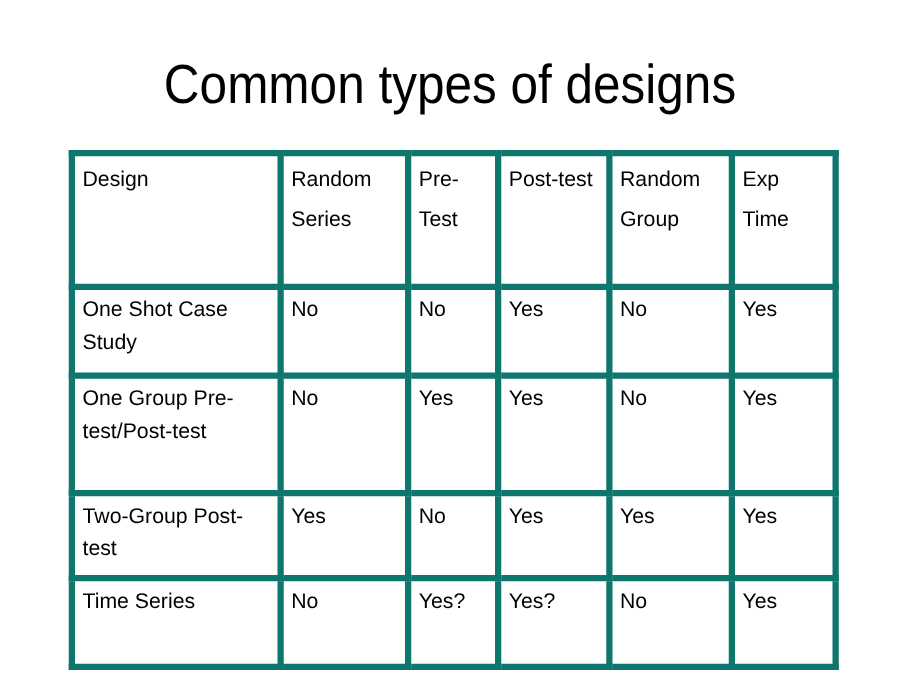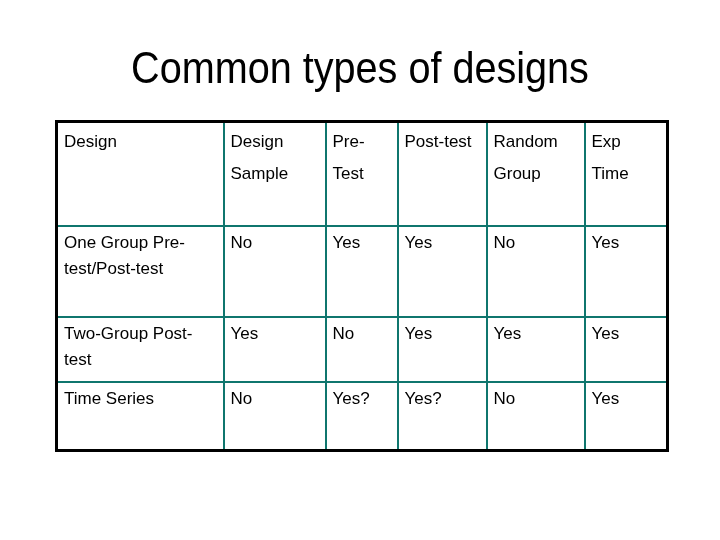--- a/index.html
+++ b/index.html
@@ -52,21 +52,21 @@
 
   table.design-table {
     border-collapse: collapse;
     table-layout: fixed;
     width: 611px;
     border: 3px solid #000000;
     background: #ffffff;
   }
 
   table.design-table td {
-    border: 2px solid #0f766e;
+    border: 5px solid #0f766e;
     vertical-align: top;
     padding: 3px 5px 3px 6px;
     font-family: "Liberation Sans", sans-serif;
     font-size: 17px;
     line-height: 26px;
     font-weight: 400;
     color: #000000;
     word-wrap: break-word;
     overflow-wrap: break-word;
   }
@@ -102,28 +102,36 @@
         <col class="c0">
           <col class="c1">
           <col class="c2">
           <col class="c3">
           <col class="c4">
           <col class="c5">
       </colgroup>
       <tbody>
         <tr class="header-row">
           <td>Design</td>
-          <td>Design Sample</td>
+          <td>Random Series</td>
           <td>Pre-Test</td>
           <td>Post-test</td>
           <td>Random Group</td>
           <td>Exp Time</td>
         </tr>
 
 
+        <tr class="row-one-shot">
+          <td>One Shot Case Study</td>
+          <td>No</td>
+          <td>No</td>
+          <td>Yes</td>
+          <td>No</td>
+          <td>Yes</td>
+        </tr>
 
         <tr class="row-one-group">
           <td>One Group Pre-test/Post-test</td>
           <td>No</td>
           <td>Yes</td>
           <td>Yes</td>
           <td>No</td>
           <td>Yes</td>
         </tr>
 

